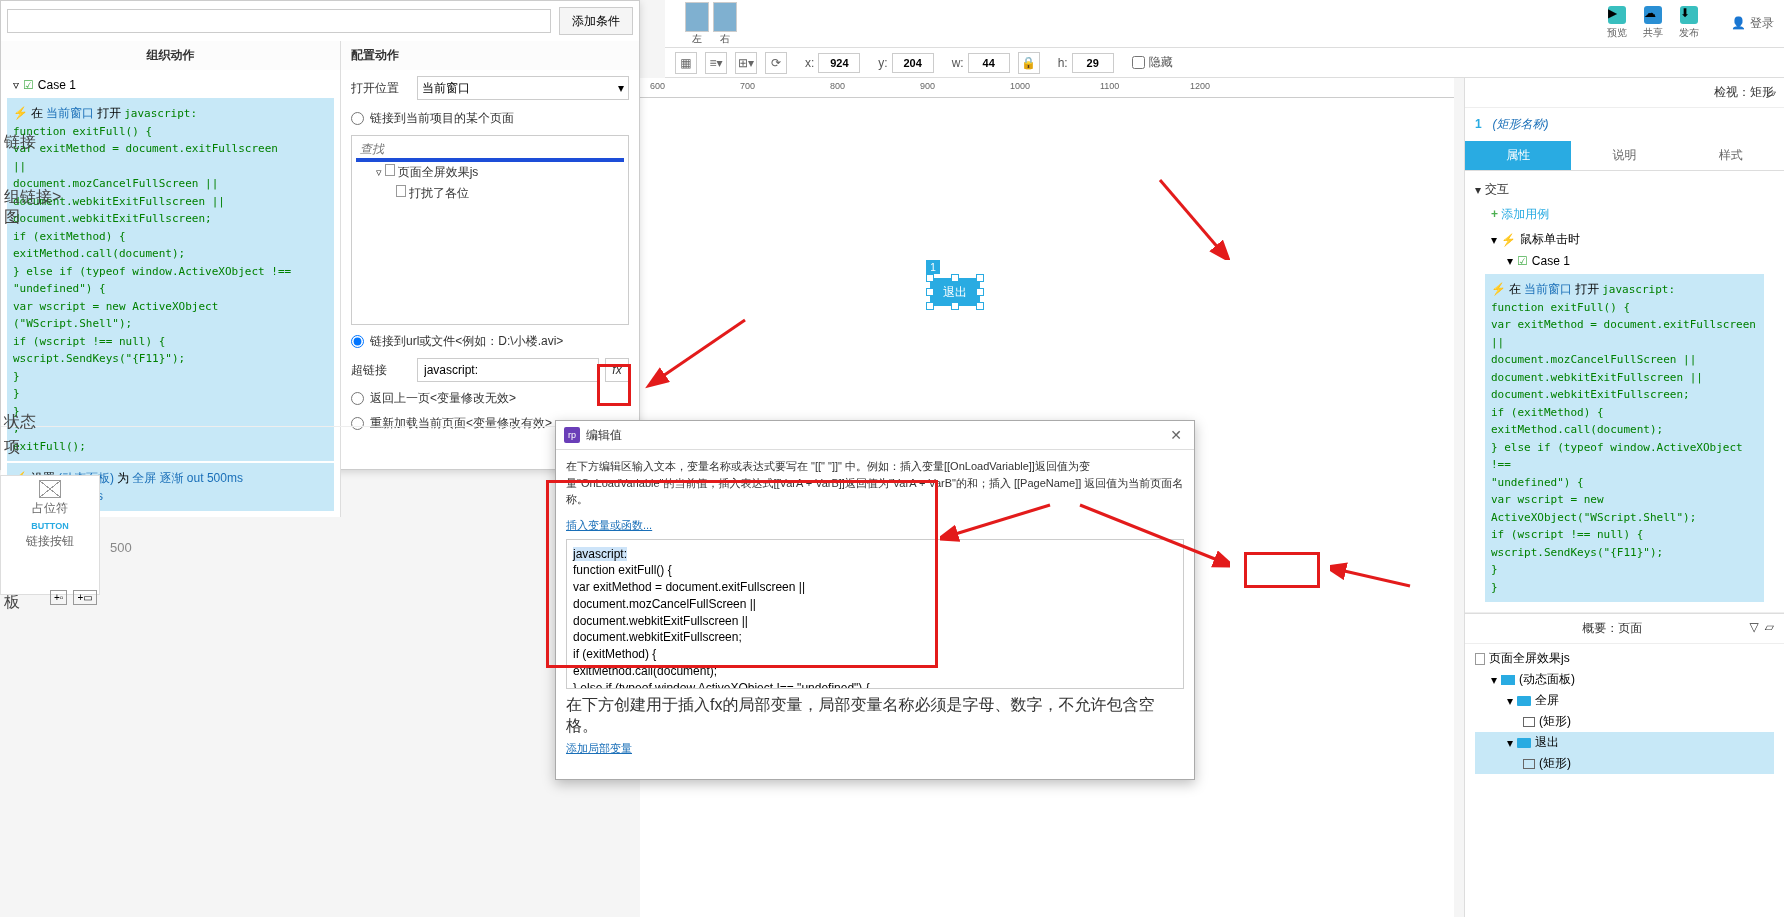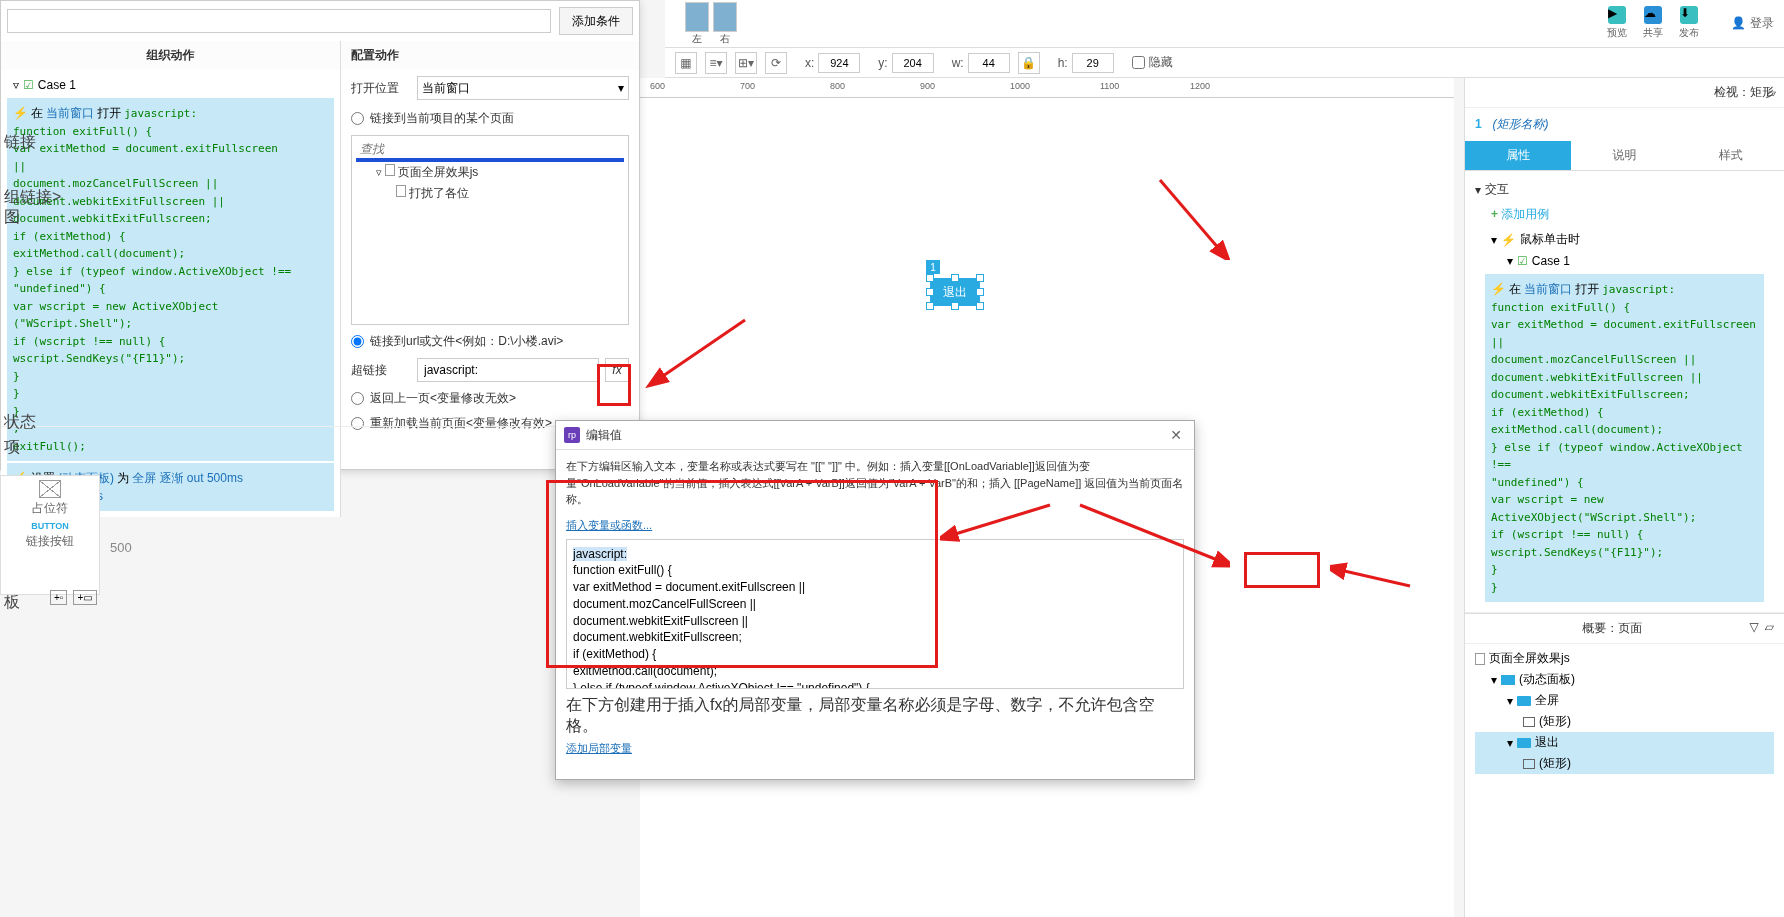--- a/index.html
+++ b/index.html
@@ -14,21 +14,21 @@
 .top-right-icon { width: 28px; height: 36px; display: flex; flex-direction: column; align-items: center; justify-content: center; gap: 2px; cursor: pointer; }
 .top-right-icon .ico { width: 18px; height: 18px; background: #39bfbf; border-radius: 3px; }
 .top-right-icon .ico.blue { background: #2a8fd4; }
 .top-right-icon .lbl { font-size: 10px; color: #666; }
 .login-btn { display: flex; align-items: center; gap: 4px; color: #666; margin-left: 20px; }
 
 
 .sec-toolbar { position: absolute; top: 48px; left: 665px; right: 0; height: 30px; background: #fff; border-bottom: 1px solid #ddd; display: flex; align-items: center; padding: 0 10px; gap: 8px; }
 .tb-item { width: 22px; height: 22px; border: 1px solid #ccc; display: flex; align-items: center; justify-content: center; color: #666; cursor: pointer; }
 .coord { display: flex; align-items: center; gap: 4px; margin-left: 10px; font-size: 11px; color: #555; }
-.coord input { width: 42px; height: 20px; border: 1px solid #ccc; text-align: center; font-size: 11px; }
+.coord input { width: 42px; height: 20px; border: 1px solid #ccc; text-align: center; font-size: 11px; font-weight: bold; }
 .hidden-chk { margin-left: 10px; display: flex; align-items: center; gap: 4px; color: #555; }
 
 
 .left-dialog { position: absolute; left: 0; top: 0; width: 640px; height: 470px; background: #fff; border: 1px solid #ccc; box-shadow: 0 2px 8px rgba(0,0,0,0.15); }
 .cond-row { display: flex; align-items: center; padding: 6px; gap: 8px; }
 .cond-input { flex: 1; height: 24px; border: 1px solid #ccc; padding: 0 6px; }
 .add-cond-btn { height: 28px; padding: 0 12px; border: 1px solid #ccc; background: #f5f5f5; cursor: pointer; }
 .org-section { display: flex; }
 .org-left { width: 340px; border-right: 1px solid #ddd; }
 .org-right { flex: 1; }

